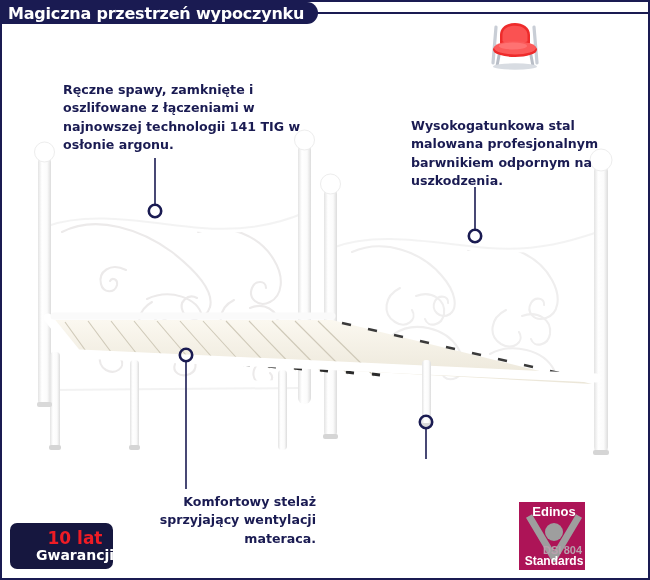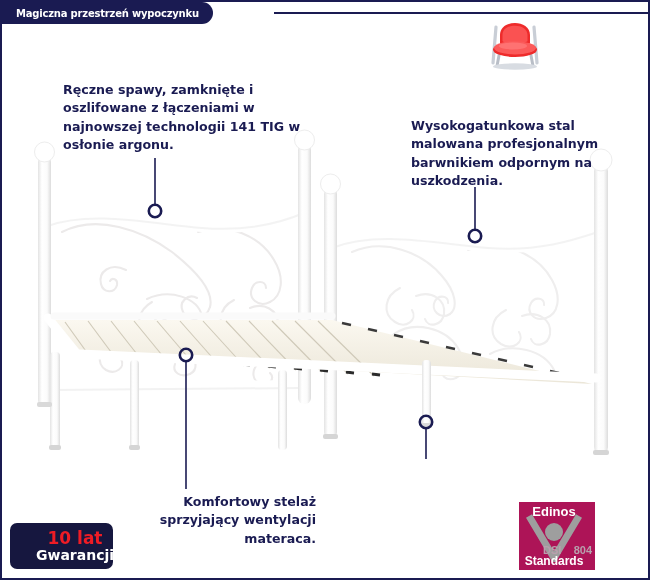--- a/index.html
+++ b/index.html
@@ -23,25 +23,24 @@
     position:absolute;left:-10px;top:0;
     height:22px;
     background:#1a1b52;
     border-radius:0 12px 12px 0;
     padding:0 14px 0 16px;
     display:flex;align-items:center;
     z-index:30;
   }
   .banner-text{
     color:#ffffff;
-    font-size:10px;
+    font-size:16px;
     font-weight:bold;
     letter-spacing:-0.2px;
     white-space:nowrap;
-    margin-left:8px;
   }
   .banner-rule{
     position:absolute;left:272px;top:10px;
     width:374px;height:2px;background:#1a1b52;
     z-index:29;
   }
 
   
   .logo{
     position:absolute;left:482px;top:8px;
@@ -91,21 +90,21 @@
     z-index:27;
     padding-left:27px;
   }
   .bg-top{color:#ef1c25;font-size:17px;font-weight:bold;line-height:17px;
           font-family:"DejaVu Sans", sans-serif;}
   .bg-bot{color:#ffffff;font-size:14px;font-weight:bold;line-height:16px;
           font-family:"DejaVu Sans", sans-serif;}
 
   .badge-edinos{
     position:absolute;left:517px;top:500px;
-    width:76px;height:68px;
+    width:66px;height:68px;
     background:#ad1457;
     z-index:27;
   }
   .be-title{
     position:absolute;left:0;top:2px;width:70px;text-align:center;
     color:#ffffff;font-size:13px;font-weight:bold;
     font-family:"Liberation Sans", sans-serif;
   }
   .be-dsi{
     position:absolute;left:4px;top:42px;

